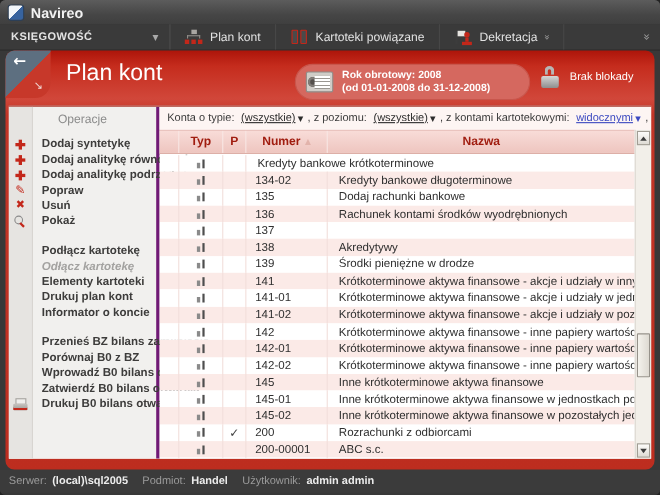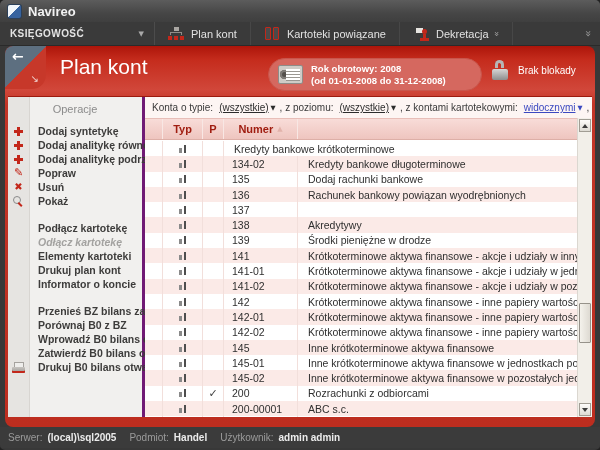--- a/index.html
+++ b/index.html
@@ -321,20 +321,21 @@
         </div>
 
       <div class="thead">
         <div class="th c0"></div>
         <div class="th c1">Typ</div>
         <div class="th c2">P</div>
         <div class="th c3">
           <span>Numer</span>
           <span class="sort-arrow glyph">▲</span>
         </div>
+        <div class="th c4">Nazwa</div>
       </div>
 
       <div class="tbody">
           <div class="tr">
             <div class="td c0"></div>
             <div class="td c1">
               <span class="typ-ico">
                 <i></i>
                 <i></i>
               </span>
@@ -369,21 +370,21 @@
           <div class="tr alt">
             <div class="td c0"></div>
             <div class="td c1">
               <span class="typ-ico">
                 <i></i>
                 <i></i>
               </span>
             </div>
             <div class="td c2"></div>
             <div class="td c3">136</div>
-            <div class="td c4">Rachunek bankowy powiązan wyodrębnionych</div>
+            <div class="td c4">Rachunek kontami środków wyodrębnionych</div>
           </div>
           <div class="tr">
             <div class="td c0"></div>
             <div class="td c1">
               <span class="typ-ico">
                 <i></i>
                 <i></i>
               </span>
             </div>
             <div class="td c2"></div>

